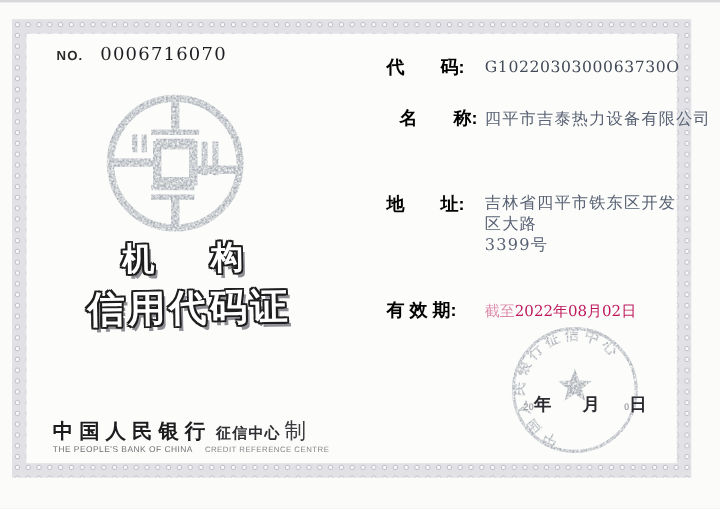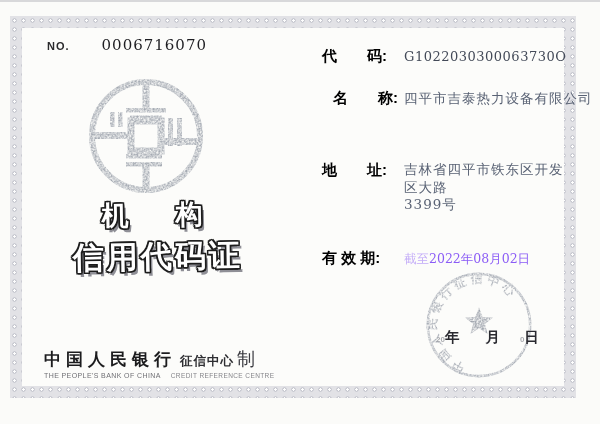--- a/index.html
+++ b/index.html
@@ -11,21 +11,21 @@
   
   .border-band{position:absolute;left:10px;top:16px;width:566px;height:382px;
     background-color:#ededef;
     background-image:radial-gradient(circle 2.6px at 4.5px 4.5px,#fdfdfd 42%,#b7b9c3 58%,#e2e2e6 100%);
     background-size:9px 9px;}
   .paper-inner{position:absolute;left:12px;top:12px;right:12px;bottom:12px;background:#fcfcfa;}
 
   
   .serial{position:absolute;left:47px;top:36px;display:flex;align-items:baseline;}
   .serial-label{font-size:11px;letter-spacing:1px;color:#2a2a2c;font-weight:600;}
-  .serial-value{margin-left:32px;font-family:"DejaVu Serif","Liberation Serif",serif;
+  .serial-value{margin-left:14px;font-family:"DejaVu Serif","Liberation Serif",serif;
     font-size:15px;color:#1e1e22;letter-spacing:1px;}
 
   
   .emblem{position:absolute;left:86px;top:76px;width:120px;height:120px;opacity:.8;}
 
   
   .title-block{position:absolute;left:55px;top:197px;width:205px;text-align:center;
     font-weight:bold;color:#fff;transform:rotate(-1deg);}
   .title-line{text-shadow:-1.5px -1.5px 0 #1d1d1d,1.5px -1.5px 0 #1d1d1d,
     -1.5px 1.5px 0 #1d1d1d,1.5px 1.5px 0 #1d1d1d,0 -1.5px 0 #1d1d1d,0 1.5px 0 #1d1d1d,
@@ -33,21 +33,21 @@
   .title-1{font-size:27px;letter-spacing:10px;}
   .title-2{font-size:31px;letter-spacing:3px;margin-top:3px;}
 
   
   .row{position:absolute;left:322px;display:flex;align-items:flex-start;}
   .f-label{width:76px;font-size:15px;font-weight:bold;color:#000000;flex:none;}
   .f-value{margin-left:6px;font-family:"DejaVu Serif","Liberation Serif",serif;}
   .v-code{font-size:13px;color:#434a58;letter-spacing:.5px;padding-top:2px;}
   .v-name{font-size:13.5px;color:#596274;letter-spacing:1px;padding-top:1px;}
   .v-addr{font-size:13.5px;color:#596274;letter-spacing:1px;line-height:1.3;width:172px;}
-  .v-valid{font-size:12.5px;color:#8b5cf6;padding-top:2px;}
+  .v-valid{font-size:12.5px;color:#be185d;padding-top:2px;}
   .v-valid .faint{opacity:.5;}
 
   
   .seal{position:absolute;left:420px;top:266px;width:118px;height:118px;opacity:.85;}
   .date-line{position:absolute;left:436px;top:328px;font-weight:bold;color:#2a2a30;
     font-size:14.5px;white-space:nowrap;}
   .date-line .gap-m{margin-left:26px;}
   .date-line .gap-d{margin-left:20px;}
   .hint{font-size:8px;color:#7c7f88;opacity:.65;font-weight:bold;}
 

